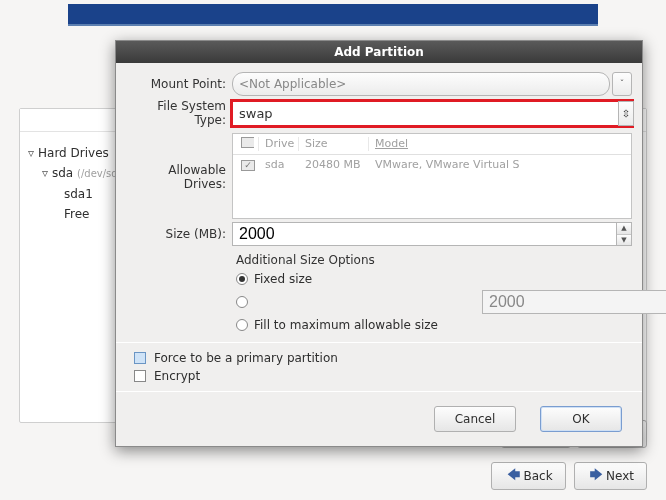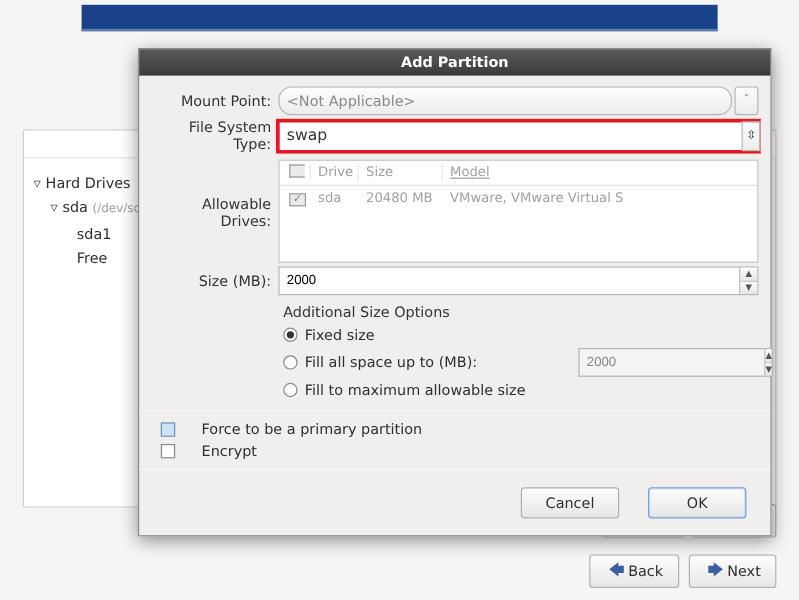--- a/index.html
+++ b/index.html
@@ -112,40 +112,40 @@
   .col-drv { width:40px; }
   .col-size { width:70px; }
   .chk { width:11px; height:11px; border:1px solid #999; background:#eaeaea;
          display:inline-flex; align-items:center; justify-content:center;
          font-size:9px; color:#777; }
   .spin {
     display:flex; height:24px;
   }
   .spin input {
     flex:1; border:1px solid #b5b5b5; border-right:none; padding:0 6px;
-    font-size:11px; outline:none; background:#fff;
+    font-size:16px; outline:none; background:#fff;
   }
   .spin input.disabled { background:#f4f4f4; color:#888; }
   .spin-btns {
     width:16px; display:flex; flex-direction:column;
     border:1px solid #b5b5b5;
   }
   .spin-btns div { flex:1; background:linear-gradient(#fdfdfd,#e6e6e6);
       display:flex; align-items:center; justify-content:center;
       font-size:7px; color:#555; }
   .spin-btns div:first-child { border-bottom:1px solid #c8c8c8; }
   .opts { padding:4px 0 2px 110px; }
   .opts-title { margin-bottom:3px; color:#333; }
   .opt-row { display:flex; align-items:center; padding:2px 0; gap:6px; }
   .radio { width:12px; height:12px; border:1px solid #888; border-radius:50%;
            display:inline-flex; align-items:center; justify-content:center; background:#fff; }
   .radio.sel::after { content:""; width:6px; height:6px; background:#333; border-radius:50%; }
   .opt-row .spin { width:150px; margin-left:4px; }
   .hr { height:1px; background:#ddd; margin:6px -10px; border-top:1px solid #fff; }
-  .check-row { display:flex; align-items:center; gap:22px; padding:2px 0 2px 8px; }
+  .check-row { display:flex; align-items:center; gap:8px; padding:2px 0 2px 8px; }
   .cbox { width:12px; height:12px; border:1px solid #888; background:#fff;
           display:inline-flex; align-items:center; justify-content:center; font-size:9px;}
   .cbox.blue { background:#cfe3f7; border-color:#6a95c4; }
   .dlg-buttons { display:flex; justify-content:flex-end; gap:24px;
                  padding:8px 10px; }
   .dlg-btn { height:26px; width:82px; border:1px solid #b0b0b0; border-radius:3px;
      background:linear-gradient(#fdfdfd,#e6e6e6);
      display:flex; align-items:center; justify-content:center; font-size:12px; cursor:pointer;}
   .dlg-btn.primary { border-color:#7a9dd0; box-shadow:inset 0 0 0 1px #cfe0f5; }
   .watermark {
@@ -255,21 +255,20 @@
     </div>
 
     <div class="opts">
       <div class="opts-title">Additional Size Options</div>
       <div class="opt-row">
         <span class="radio sel"></span>
         <span>Fixed size</span>
       </div>
       <div class="opt-row">
         <span class="radio"></span>
-        <span>Fill all space up to (MB):</span>
         <div style="flex:1"></div>
         <div class="spin">
           <input class="disabled" disabled="" value="2000" style="">
           <div class="spin-btns">
             <div>▲</div>
             <div>▼</div>
           </div>
         </div>
       </div>
       <div class="opt-row">

